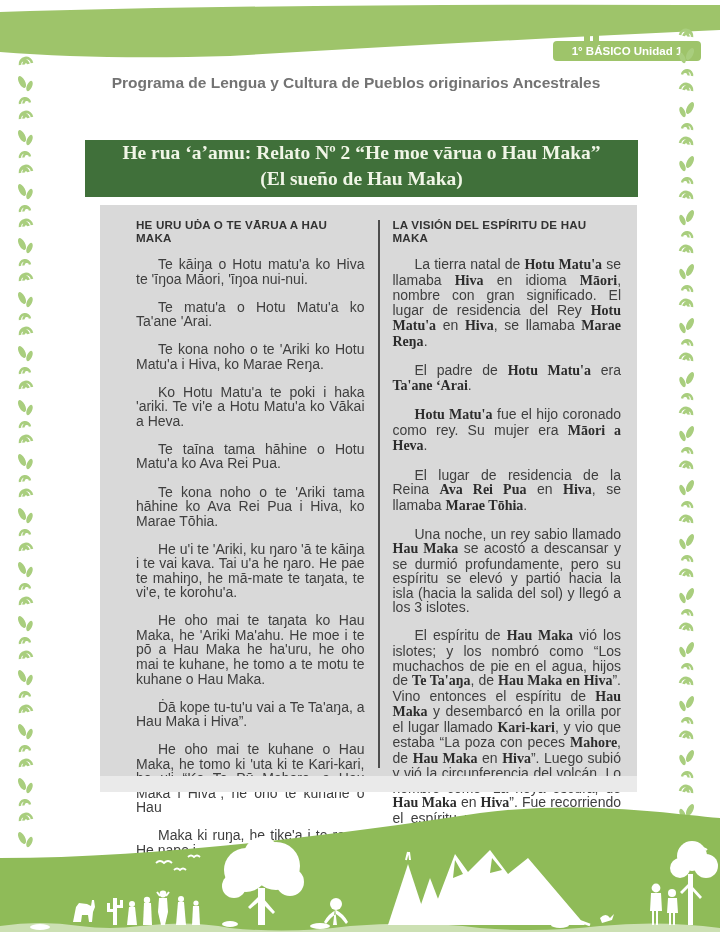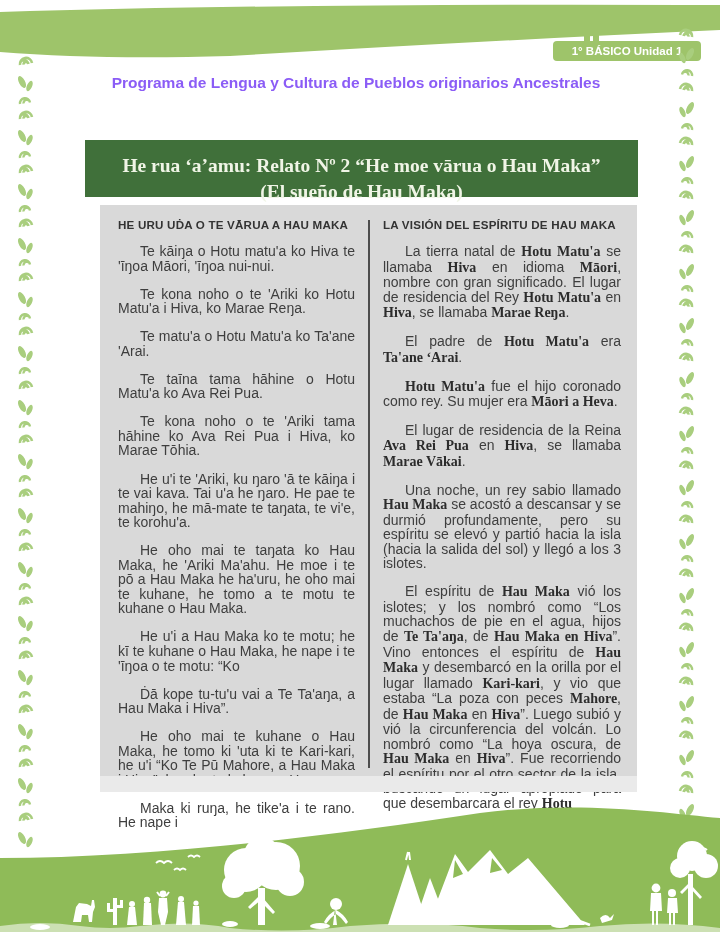--- a/index.html
+++ b/index.html
@@ -16,33 +16,33 @@
   }
   .stem{position:absolute;top:29px;width:6px;height:14px;background:#9ec46a;}
   .stem.s1{left:584px;} .stem.s2{left:593px;}
   
   .strip{position:absolute;width:20px;overflow:hidden;}
   .strip.left{left:16px;top:56px;height:792px;}
   .strip.right{left:676px;top:28px;height:820px;transform:scaleX(-1);}
   
   .program{
     position:absolute;left:36px;top:72px;width:640px;text-align:center;
-    font-size:15.5px;font-weight:bold;color:#8b5cf6;line-height:22px;
+    font-size:15.5px;font-weight:bold;color:#737373;line-height:22px;
   }
   .banner{
     position:absolute;left:85px;top:140px;width:553px;height:57px;
     background:#40703a;color:#f0f5e6;text-align:center;
     font-family:"Liberation Serif", serif;font-weight:bold;
-    font-size:19.5px;line-height:26px;padding-top:13px;box-sizing:border-box;
+    font-size:19.5px;line-height:26px;padding-top:0;box-sizing:border-box;
   }
   
   .panel{
     position:absolute;left:100px;top:205px;width:537px;height:571px;
     background:#d9d9d9;box-sizing:border-box;
-    display:flex;padding:13px 16px 0 18px;
+    display:flex;padding:13px 16px 0 36px;
   }
   .panel-shadow{
     position:absolute;left:100px;top:776px;width:537px;height:16px;background:#eaeaea;
   }
   .col{flex:1 1 0;}
   .col.left{max-width:237px;}
   .divider{width:2px;background:#4d4d4d;margin:2px 13px 8px 13px;}
   .col-title{
     font-size:11.6px;font-weight:bold;color:#333;letter-spacing:.2px;
     margin:0 0 13px 0;
@@ -93,40 +93,40 @@
 <div class="banner">
   <div>He rua ‘a’amu: Relato Nº 2 “He moe vārua o Hau Maka”</div>
   <div>(El sueño de Hau Maka)</div>
 </div>
 
 <div class="panel">
   <div class="col left">
     <h3 class="col-title">HE URU UḊA O TE VĀRUA A HAU MAKA</h3>
     <div>
         <p>Te kāiŋa o Hotu matu'a ko Hiva te 'īŋoa Māori, 'īŋoa nui-nui.</p>
+        <p>Te matu'a o Hotu Matu'a ko Ta'ane 'Arai.</p>
         <p>Te kona noho o te 'Ariki ko Hotu Matu'a i Hiva, ko Marae Reŋa.</p>
-        <p>Te matu'a o Hotu Matu'a ko Ta'ane 'Arai.</p>
+        <p>Ko Hotu Matu'a te poki i haka 'ariki. Te vi'e a Hotu Matu'a ko Vākai a Heva.</p>
         <p>Te taīna tama hāhine o Hotu Matu'a ko Ava Rei Pua.</p>
         <p>Te kona noho o te 'Ariki tama hāhine ko Ava Rei Pua i Hiva, ko Marae Tōhia.</p>
         <p>He u'i te 'Ariki, ku ŋaro 'ā te kāiŋa i te vai kava. Tai u'a he ŋaro. He pae te mahiŋo, he mā-mate te taŋata, te vi'e, te korohu'a.</p>
         <p>He oho mai te taŋata ko Hau Maka, he 'Ariki Ma'ahu. He moe i te pō a Hau Maka he ha'uru, he oho mai te kuhane, he tomo a te motu te kuhane o Hau Maka.</p>
-        <p>He u'i a Hau Maka ko te motu; he kī te kuhane o Hau Maka, he nape i te 'īŋoa o te motu: “Ko</p>
         <p>Ḋā kope tu-tu'u vai a Te Ta'aŋa, a Hau Maka i Hiva”.</p>
         <p>He oho mai te kuhane o Hau Maka, he tomo ki 'uta ki te Kari-kari, he u'i “Ko Te Pū Mahore, a Hau Maka i Hiva”, he oho te kuhane o Hau</p>
         <p>Maka ki ruŋa, he tike'a i te rano. He nape i</p>
       </div>
   </div>
   <div class="divider"></div>
   <div class="col right">
     <h3 class="col-title">LA VISIÓN DEL ESPÍRITU DE HAU MAKA</h3>
     <div>
         <p>La tierra natal de <b>Hotu Matu'a</b> se llamaba <b>Hiva</b> en idioma <b>Māori</b>, nombre con gran significado. El lugar de residencia del Rey <b>Hotu Matu'a</b> en <b>Hiva</b>, se llamaba <b>Marae Reŋa</b>.</p>
         <p>El padre de <b>Hotu Matu'a</b> era <b>Ta'ane ‘Arai</b>.</p>
         <p><b>Hotu Matu'a</b> fue el hijo coronado como rey. Su mujer era <b>Māori a Heva</b>.</p>
-        <p>El lugar de residencia de la Reina <b>Ava Rei Pua</b> en <b>Hiva</b>, se llamaba <b>Marae Vākai</b>.</p>
+        <p>El lugar de residencia de la Reina <b>Ava Rei Pua</b> en <b>Hiva</b>, se llamaba <b>Marae Tōhia</b>.</p>
         <p>Una noche, un rey sabio llamado <b>Hau Maka</b> se acostó a descansar y se durmió profundamente, pero su espíritu se elevó y partió hacia la isla (hacia la salida del sol) y llegó a los 3 islotes.</p>
         <p>El espíritu de <b>Hau Maka</b> vió los islotes; y los nombró como “Los muchachos de pie en el agua, hijos de <b>Te Ta'aŋa</b>, de <b>Hau Maka en Hiva</b>”. Vino entonces el espíritu de <b>Hau Maka</b> y desembarcó en la orilla por el lugar llamado <b>Kari-kari</b>, y vio que estaba “La poza con peces <b>Mahore</b>, de <b>Hau Maka</b> en <b>Hiva</b>”. Luego subió y vió la circunferencia del volcán. Lo nombró como “La hoya oscura, de <b>Hau Maka</b> en <b>Hiva</b>”. Fue recorriendo el espíritu por el otro sector de la isla, buscando un lugar apropiado para que desembarcara el rey <b>Hotu</b></p>
       </div>
   </div>
 </div>
 <div class="panel-shadow"></div>
 
 <div class="footer">
   <svg width="720" height="132" viewBox="0 0 132">
     <path d="M0,58 C150,58 330,36 480,13 C580,0 665,13 720,18 L720,132 L0,132 Z" fill="#8fbb58"></path>

